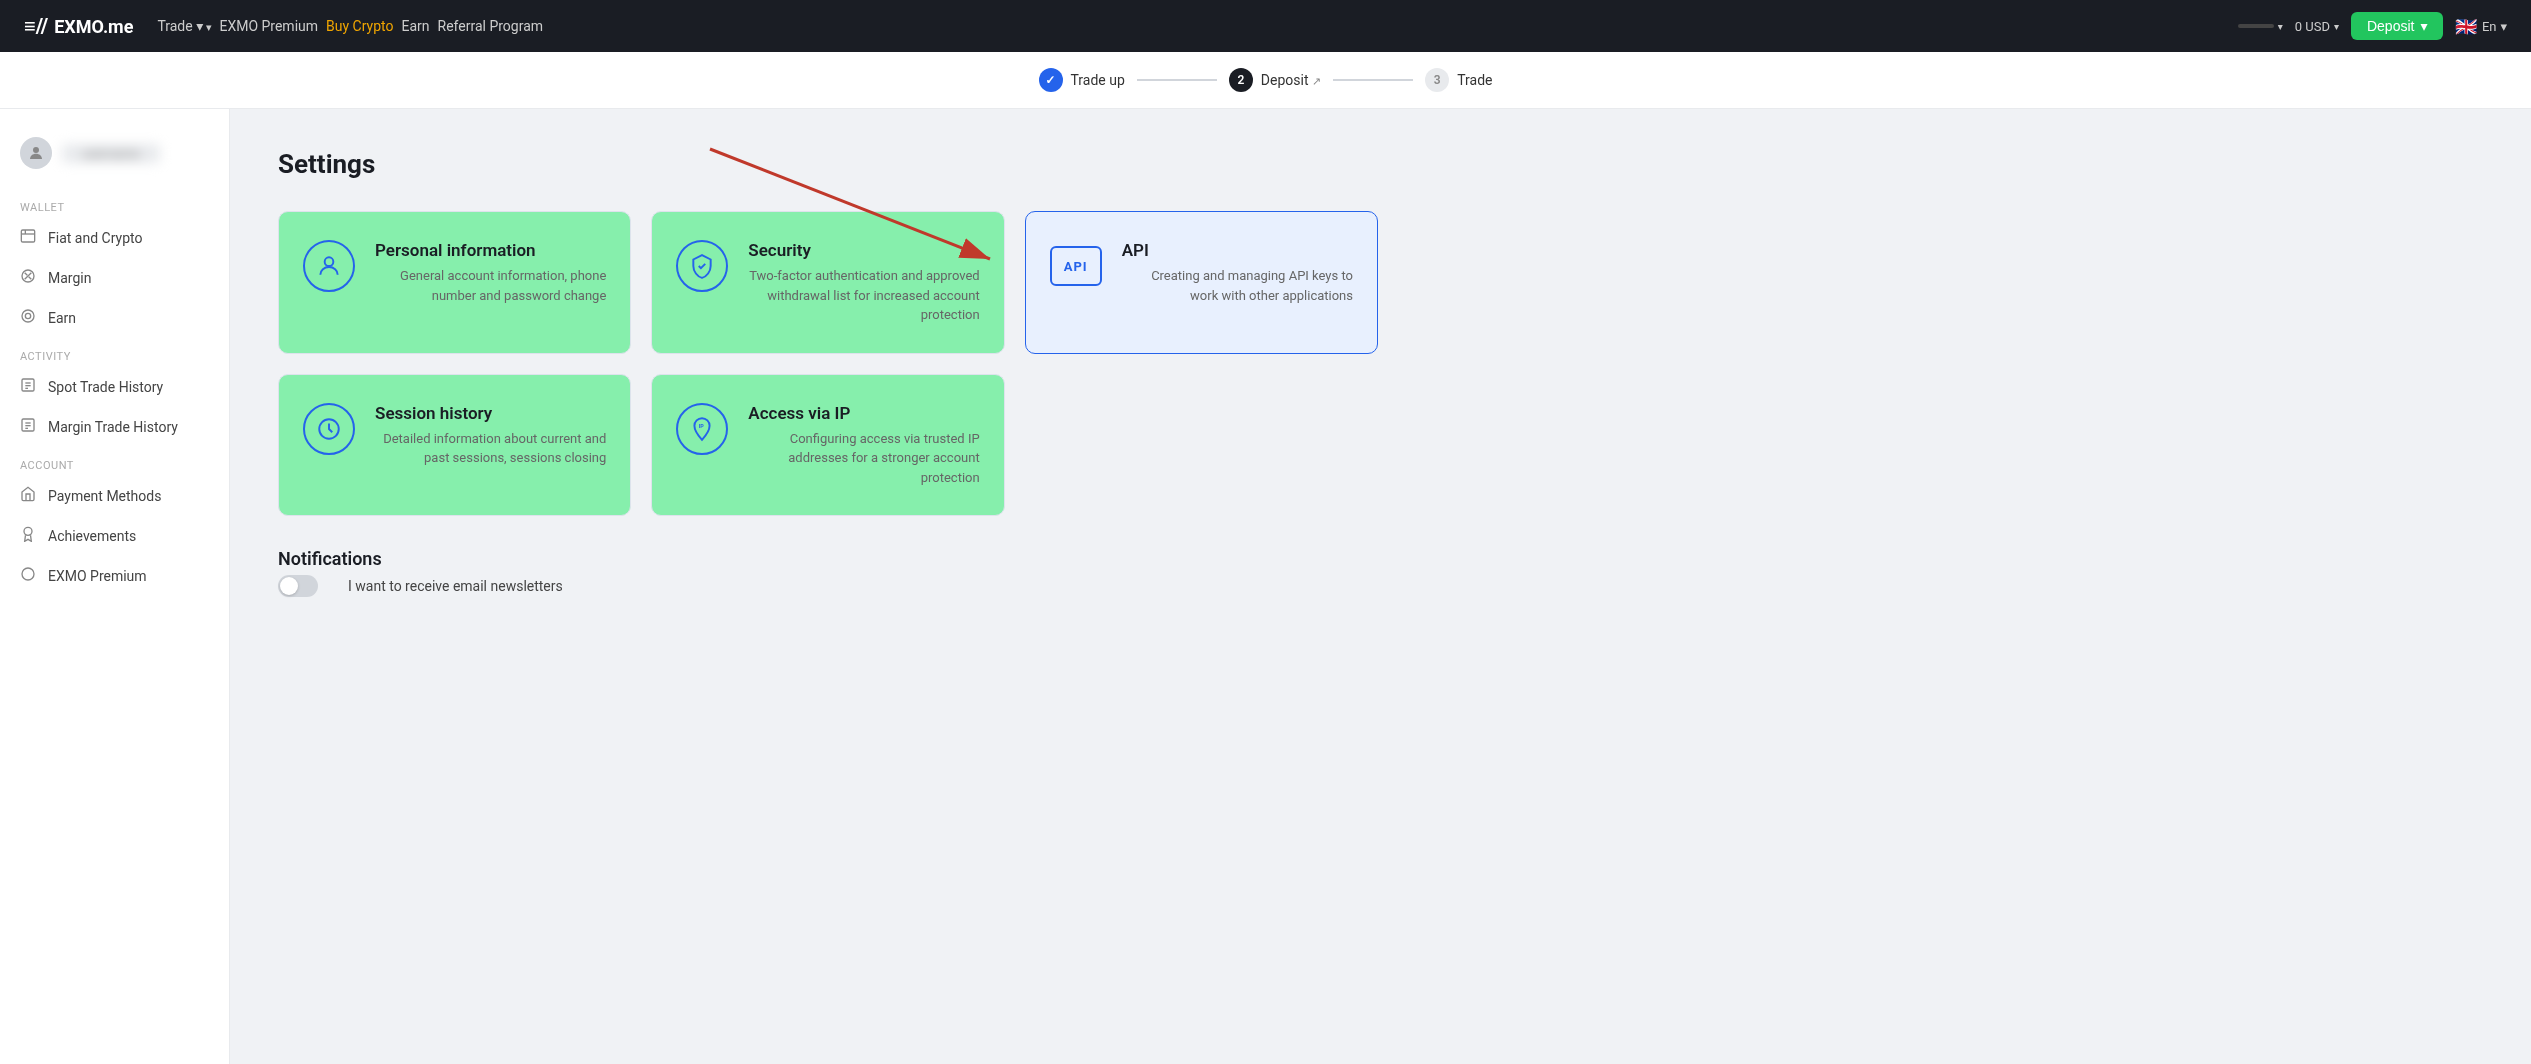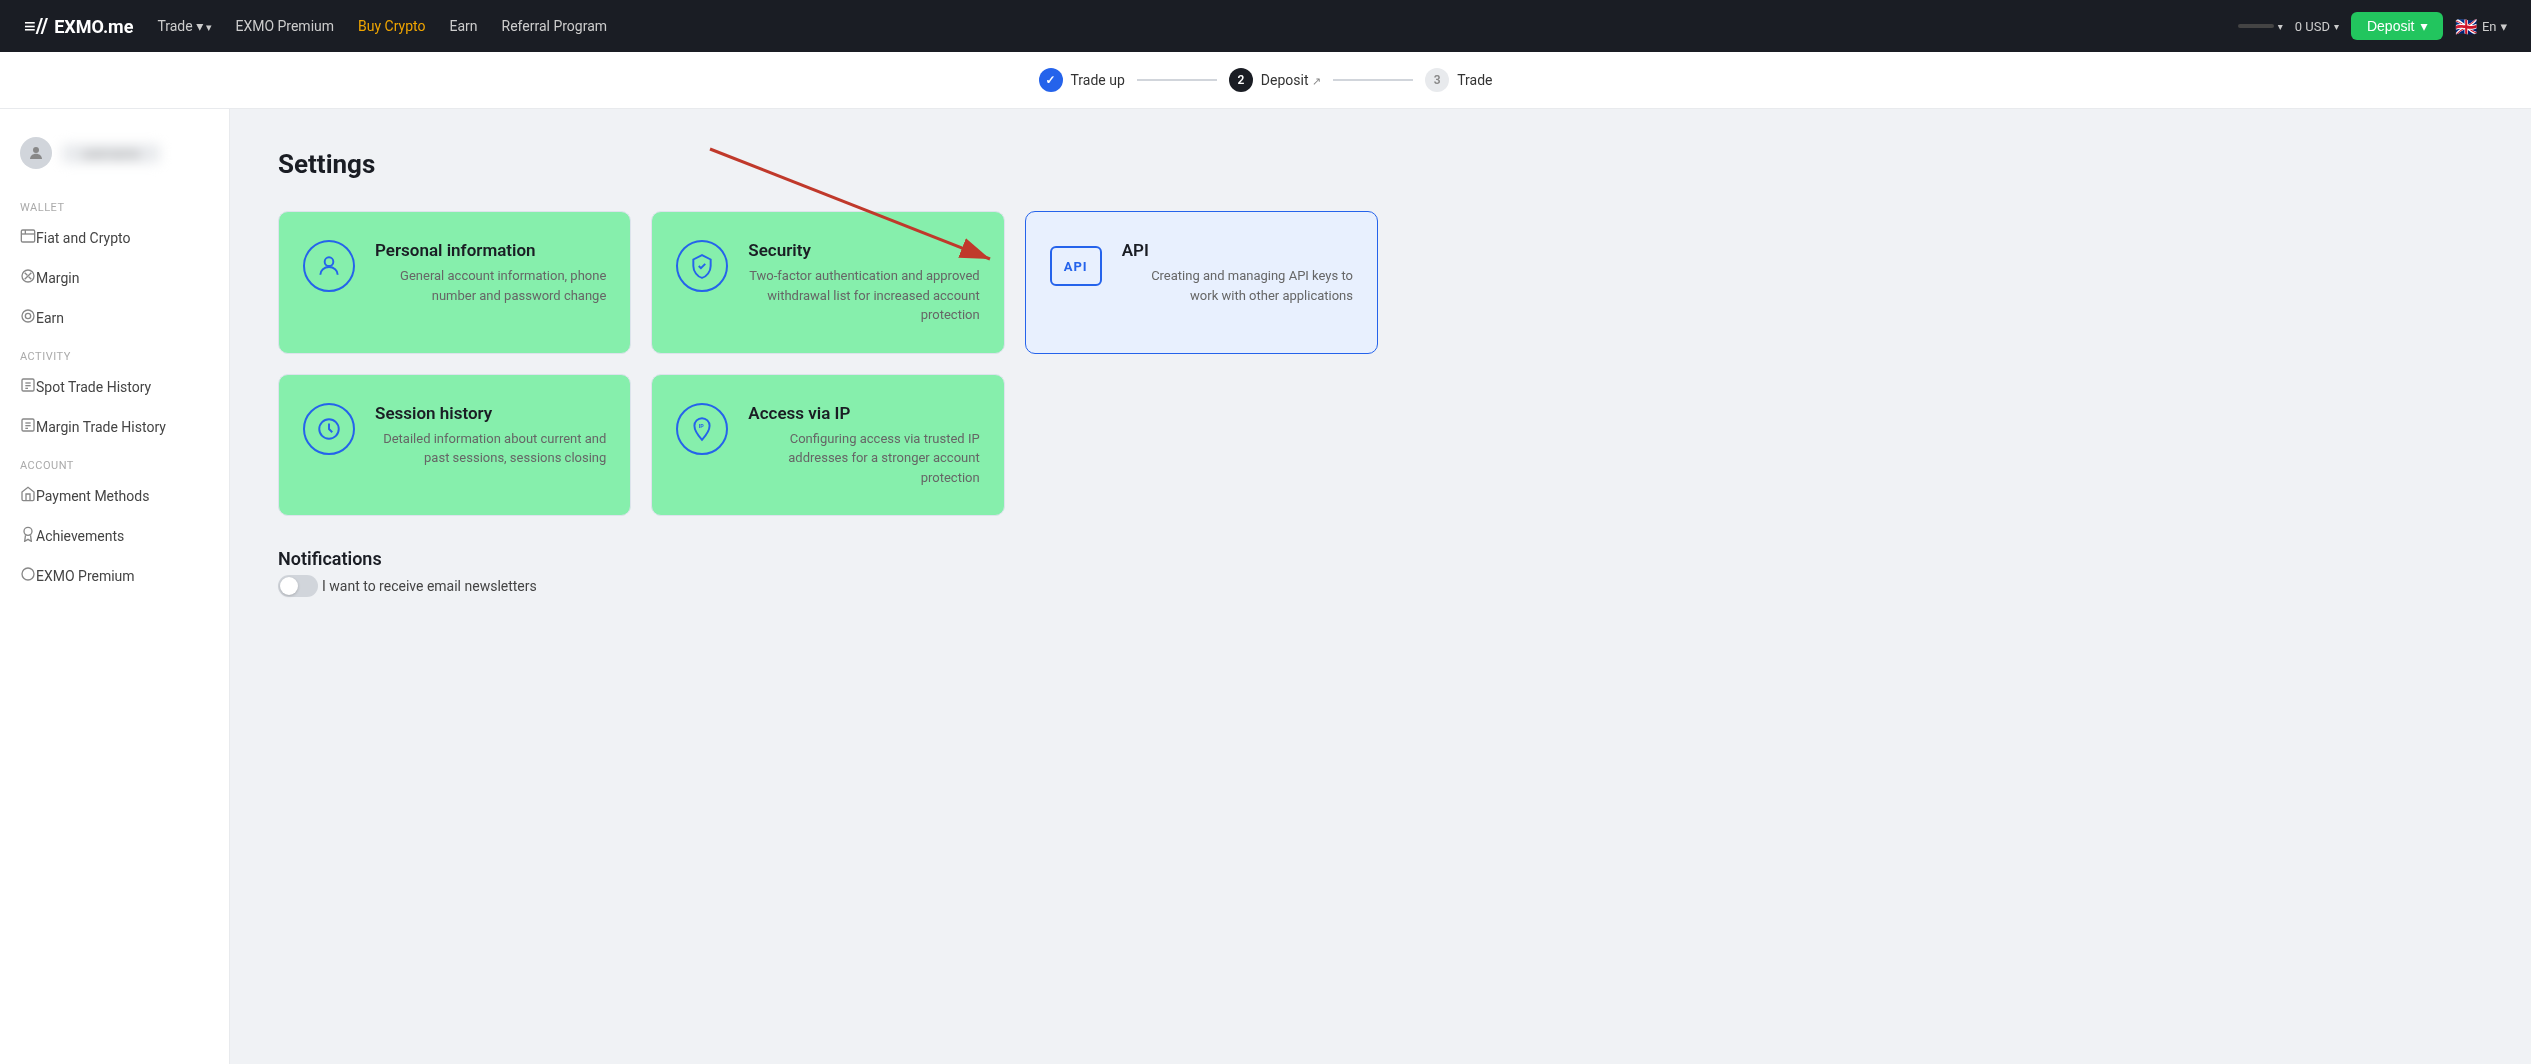--- a/index.html
+++ b/index.html
@@ -11,21 +11,21 @@
       display: flex;
       align-items: center;
       padding: 0 24px;
       height: 52px;
       gap: 24px;
     }
     .logo {
       display: flex; align-items: center; gap: 6px; color: #fff; font-size: 18px; font-weight: 700; text-decoration: none;
     }
     .logo-icon { color: #fff; font-size: 20px; }
-    .nav-links { display: flex; gap: 24px; align-items: center; }
+    .nav-links { display: flex; gap: 8px; align-items: center; }
     .nav-link { color: #ccc; text-decoration: none; font-size: 14px; cursor: pointer; }
     .nav-link.active { color: #f0a500; }
     .nav-link.has-arrow::after { content: ' ▾'; font-size: 11px; }
     .nav-right { margin-left: auto; display: flex; align-items: center; gap: 12px; }
     .nav-balance { color: #ccc; font-size: 13px; display: flex; align-items: center; gap: 4px; cursor: pointer; }
     .nav-balance span.arrow { font-size: 10px; }
     .deposit-btn {
       background: #22c55e; color: #fff; border: none; border-radius: 6px;
       padding: 6px 16px; font-size: 14px; cursor: pointer; display: flex; align-items: center; gap: 6px;
     }
@@ -62,21 +62,21 @@
       flex-shrink: 0;
     }
     .sidebar-user { display: flex; align-items: center; gap: 10px; padding: 8px 20px 20px; }
     .sidebar-avatar {
       width: 32px; height: 32px; border-radius: 50%; background: #d1d5db;
       display: flex; align-items: center; justify-content: center; color: #888; font-size: 16px;
     }
     .sidebar-username { font-size: 13px; color: #888; background: #e8eaed; border-radius: 4px; padding: 2px 20px; }
     .sidebar-section-label { font-size: 11px; color: #aaa; text-transform: uppercase; padding: 12px 20px 4px; letter-spacing: 0.5px; }
     .sidebar-item {
-      display: flex; align-items: center; gap: 0; padding: 10px 20px;
+      display: flex; align-items: center; gap: 12px; padding: 10px 20px;
       cursor: pointer; color: #444; font-size: 14px; text-decoration: none;
     }
     .sidebar-icon { font-size: 15px; color: #888; flex-shrink: 0; }
 
     
     .content { flex: 1; padding: 40px 48px; position: relative; }
     .page-title { font-size: 26px; font-weight: 700; color: #1a1d24; margin-bottom: 32px; }
 
     
     .settings-grid { display: grid; grid-template-columns: repeat(3, 1fr); gap: 20px; margin-bottom: 32px; max-width: 1100px; }
@@ -88,21 +88,21 @@
     .settings-card.highlighted { background: #e8f0fe; border-color: #2563eb; }
     .card-icon { flex-shrink: 0; width: 52px; height: 52px; border: 2px solid #2563eb; border-radius: 50%; display: flex; align-items: center; justify-content: center; color: #2563eb; font-size: 22px; }
     .card-icon.api-icon { border-radius: 8px; border: 2px solid #2563eb; font-size: 12px; font-weight: 700; width: 52px; height: 40px; color: #2563eb; }
     .card-text { flex: 1; }
     .card-title { font-size: 17px; font-weight: 600; color: #1a1d24; margin-bottom: 6px; }
     .card-desc { font-size: 13px; color: #666; line-height: 1.5; text-align: right; }
 
     
     .notifications-section { margin-top: 16px; }
     .notifications-title { font-size: 18px; font-weight: 600; color: #1a1d24; margin-bottom: 6px; }
-    .notifications-row { display: flex; align-items: center; gap: 4px; }
+    .notifications-row { display: flex; align-items: center; gap: 30px; }
     .notifications-label { font-size: 14px; color: #444; }
     .toggle {
       width: 40px; height: 22px; border-radius: 11px; background: #d1d5db;
       position: relative; cursor: pointer; transition: background 0.2s;
     }
     .toggle-knob {
       width: 18px; height: 18px; border-radius: 50%; background: #fff;
       position: absolute; top: 2px; left: 2px; transition: left 0.2s;
       box-shadow: 0 1px 3px rgba(0,0,0,0.2);
     }

